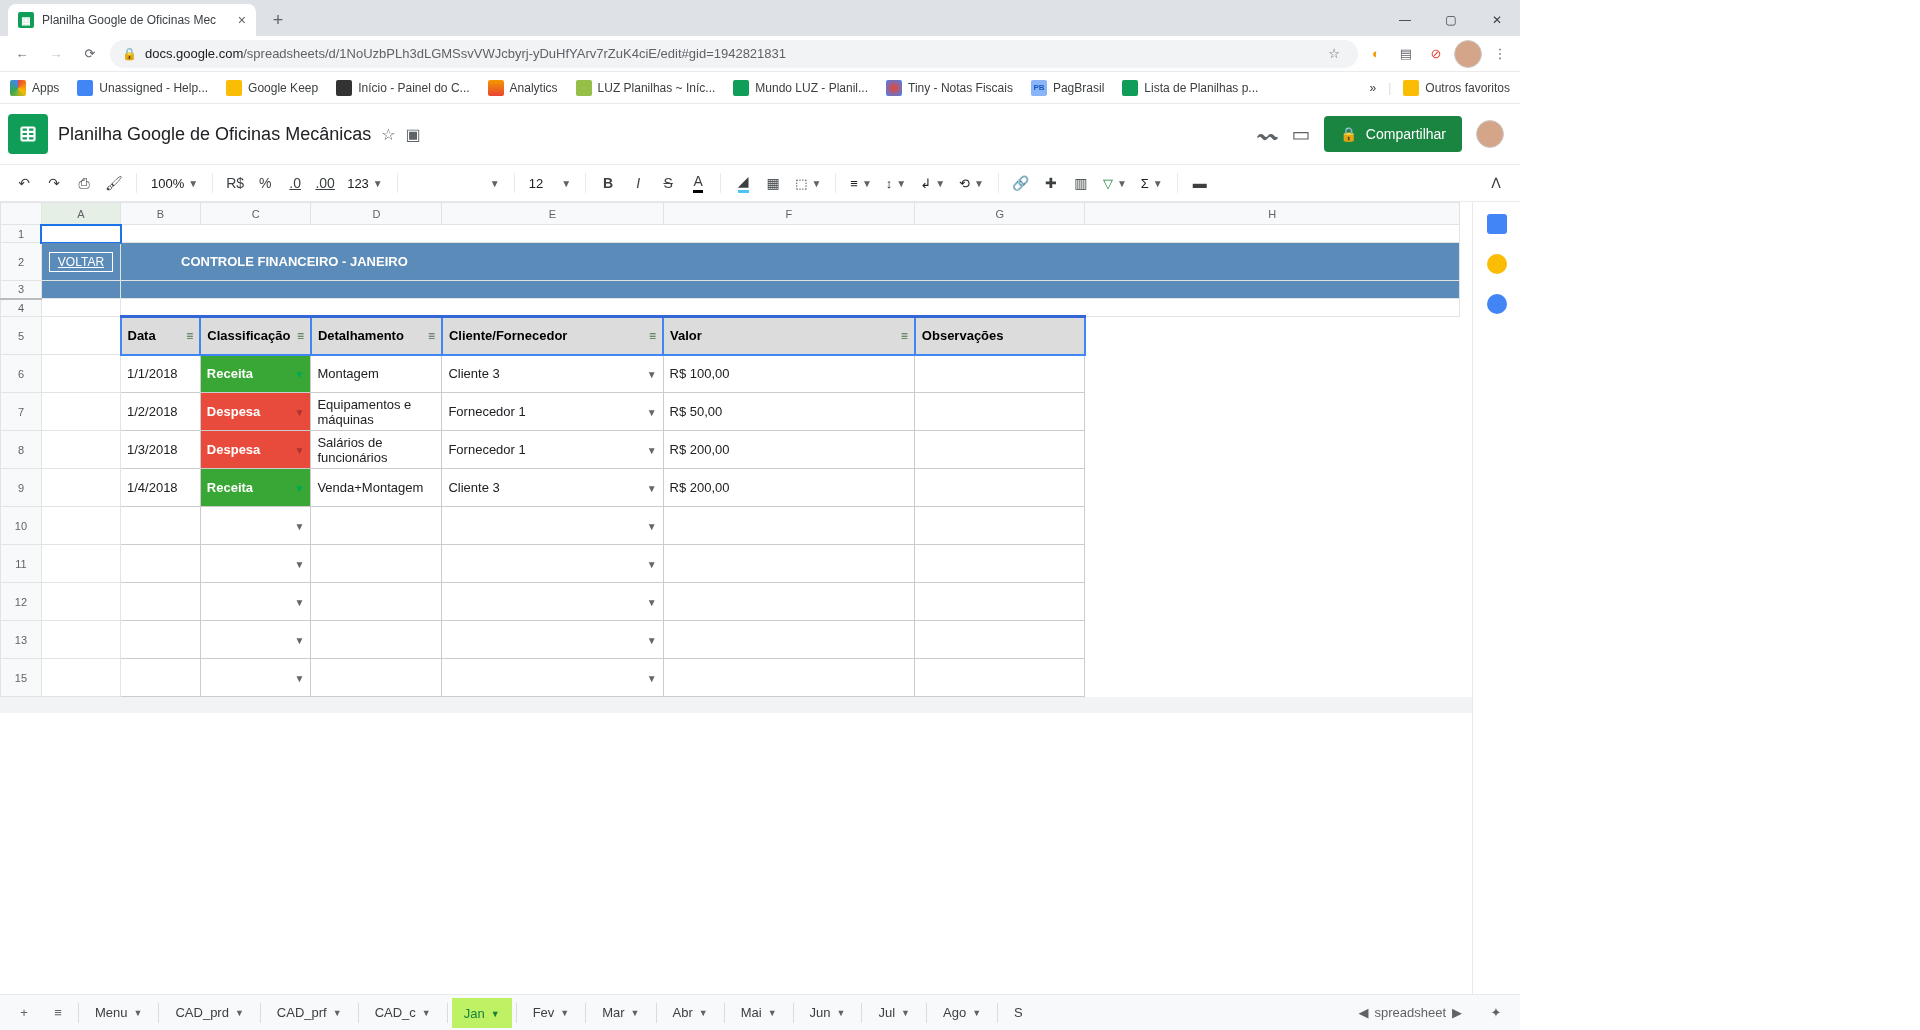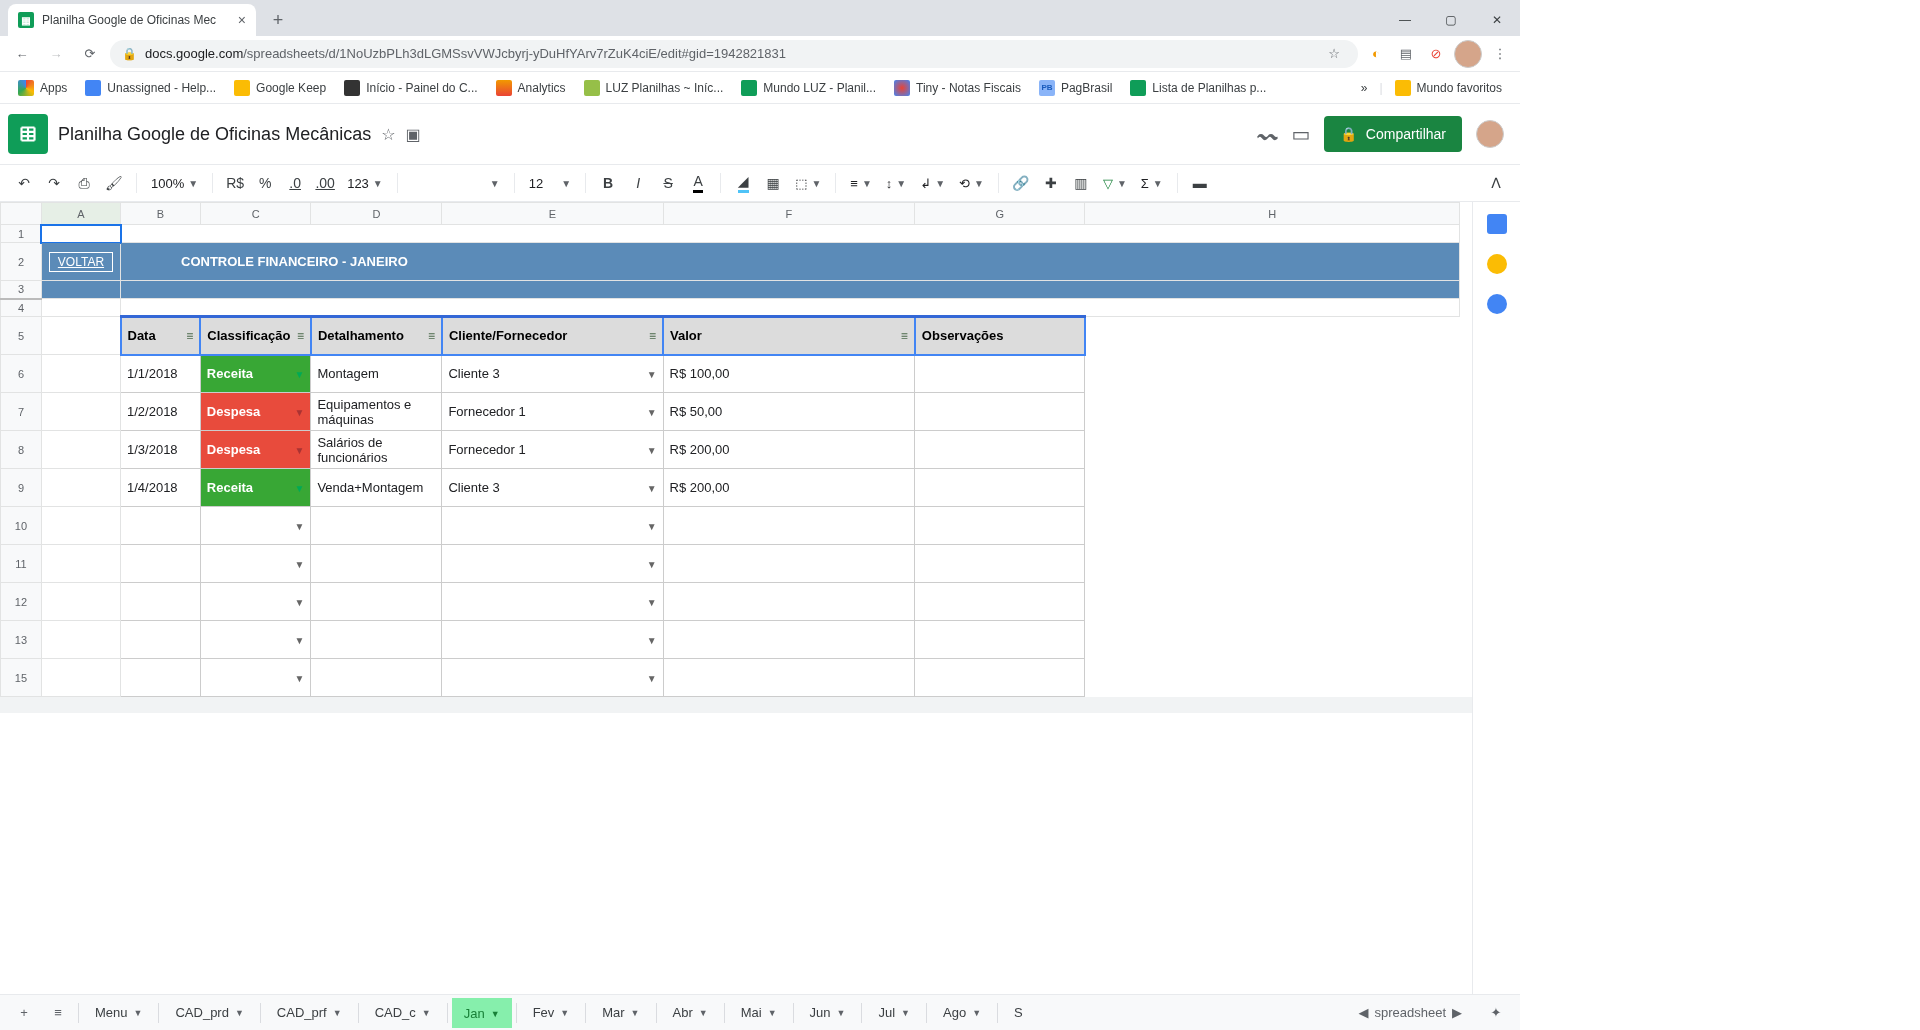--- a/index.html
+++ b/index.html
@@ -17,21 +17,21 @@
     .addrrow { height: 36px; background: #fff; display: flex; align-items: center; padding: 0 8px; gap: 6px; border-bottom: 1px solid #e8eaed; }
     .navbtn { width: 28px; height: 28px; display: flex; align-items: center; justify-content: center; color: #5f6368; border-radius: 50%; }
     .addrbar { flex: 1; height: 28px; background: #f1f3f4; border-radius: 14px; display: flex; align-items: center; padding: 0 12px; font-size: 13px; color: #202124; gap: 8px; }
     .addrbar .lock { color: #5f6368; font-size: 12px; }
     .addrbar .host { color: #202124; }
     .addrbar .path { color: #5f6368; }
     .addrright { margin-left: auto; display: flex; gap: 4px; align-items: center; }
     .addricon { width: 24px; height: 24px; display: flex; align-items: center; justify-content: center; color: #5f6368; }
     .avatar { width: 28px; height: 28px; border-radius: 50%; background: #d5a58a; border: 1px solid #ccc; }
     
-    .bmbar { height: 32px; background: #fff; display: flex; align-items: center; padding: 0 18px; gap: 18px; border-bottom: 1px solid #e8eaed; font-size: 12px; color: #3c4043; }
+    .bmbar { height: 32px; background: #fff; display: flex; align-items: center; padding: 0 10px; gap: 18px; border-bottom: 1px solid #e8eaed; font-size: 12px; color: #3c4043; }
     .bm { display: flex; align-items: center; gap: 6px; }
     .bmico { width: 16px; height: 16px; border-radius: 2px; display: inline-block; }
     .bmright { margin-left: auto; display: flex; align-items: center; gap: 12px; }
     
     .doctitle { height: 60px; display: flex; align-items: center; padding: 0 16px 0 8px; }
     .logo { width: 40px; height: 40px; background: #0f9d58; border-radius: 4px; display: flex; align-items: center; justify-content: center; color: #fff; font-weight: bold; margin-right: 10px; }
     .logosvg { width: 26px; height: 26px; }
     .titleblock { display: flex; flex-direction: column; }
     .titlerow { display: flex; align-items: center; gap: 10px; }
     .doctitle h1 { font-size: 18px; font-weight: 400; color: #202124; }
@@ -72,21 +72,21 @@
     .redpill { background: #e84b3c; color: #fff; font-weight: bold; }
     .ddarrow { position: absolute; right: 6px; top: 50%; transform: translateY(-50%); font-size: 10px; color: #666; }
     .selcell { outline: 2px solid #1a73e8; outline-offset: -1px; }
     
     .sidepanel { width: 48px; border-left: 1px solid #e8eaed; display: flex; flex-direction: column; align-items: center; padding-top: 12px; gap: 20px; }
     .sideicon { width: 20px; height: 20px; border-radius: 3px; }
     
     .sheettabs { height: 36px; border-top: 1px solid #e8eaed; display: flex; align-items: center; padding: 0 8px; gap: 2px; background: #f8f9fa; }
     .stbtn { width: 32px; height: 32px; display: flex; align-items: center; justify-content: center; color: #5f6368; }
     .stab { height: 30px; padding: 0 12px; display: flex; align-items: center; gap: 6px; font-size: 13px; color: #3c4043; background: #f8f9fa; border-radius: 0; }
-    .stab.active { background: #86efac; color: #188038; font-weight: 500; border-top: 2px solid transparent; position: relative; }
+    .stab.active { background: #bef264; color: #188038; font-weight: 500; border-top: 2px solid transparent; position: relative; }
     .stab .caret { font-size: 9px; color: #5f6368; }
     .stab.active .caret { color: #188038; }
     .stsep { width: 1px; height: 20px; background: #dadce0; margin: 0 2px; }
     .stnav { margin-left: auto; display: flex; align-items: center; gap: 6px; color: #5f6368; }
     .hscroll { height: 16px; background: #f1f3f4; }
     svg { display: block; }
   </style>
 </head>
 <body>
 
@@ -163,21 +163,21 @@
       </div>
     <div class="bm">
         <span class="bmico" style="background:#0f9d58"></span>
         <span>Lista de Planilhas p...</span>
       </div>
     <div class="bmright">
       <span>»</span>
       <span style="color:#dadce0">|</span>
       <div class="bm">
           <span class="bmico" style="background:#fbbc04;border-radius:2px"></span>
-          <span>Mundo favoritos</span>
+          <span>Outros favoritos</span>
         </div>
     </div>
   </div>
 
   <div class="doctitle">
     <div class="logo">
       <svg class="logosvg" viewBox="0 0 24 24">
           <rect x="3" y="3" width="18" height="18" rx="2" fill="#fff" opacity=".0"></rect>
           <path fill="#fff" d="M4 4h16v16H4z" opacity="0"></path>
           <path fill="#fff" d="M5 5h14v14H5z" opacity="0"></path>

